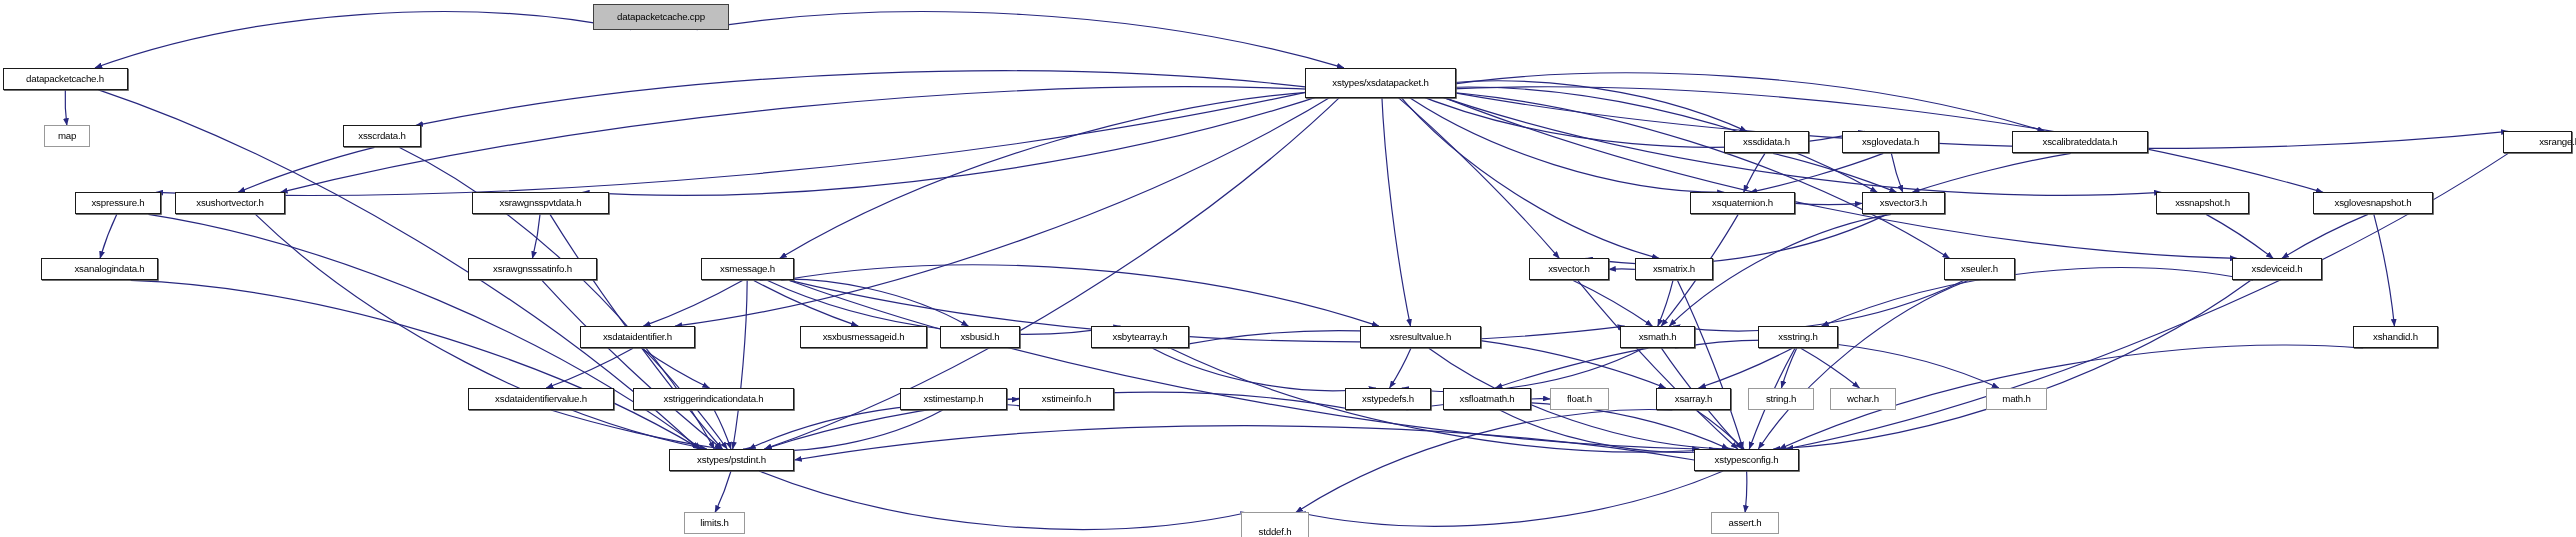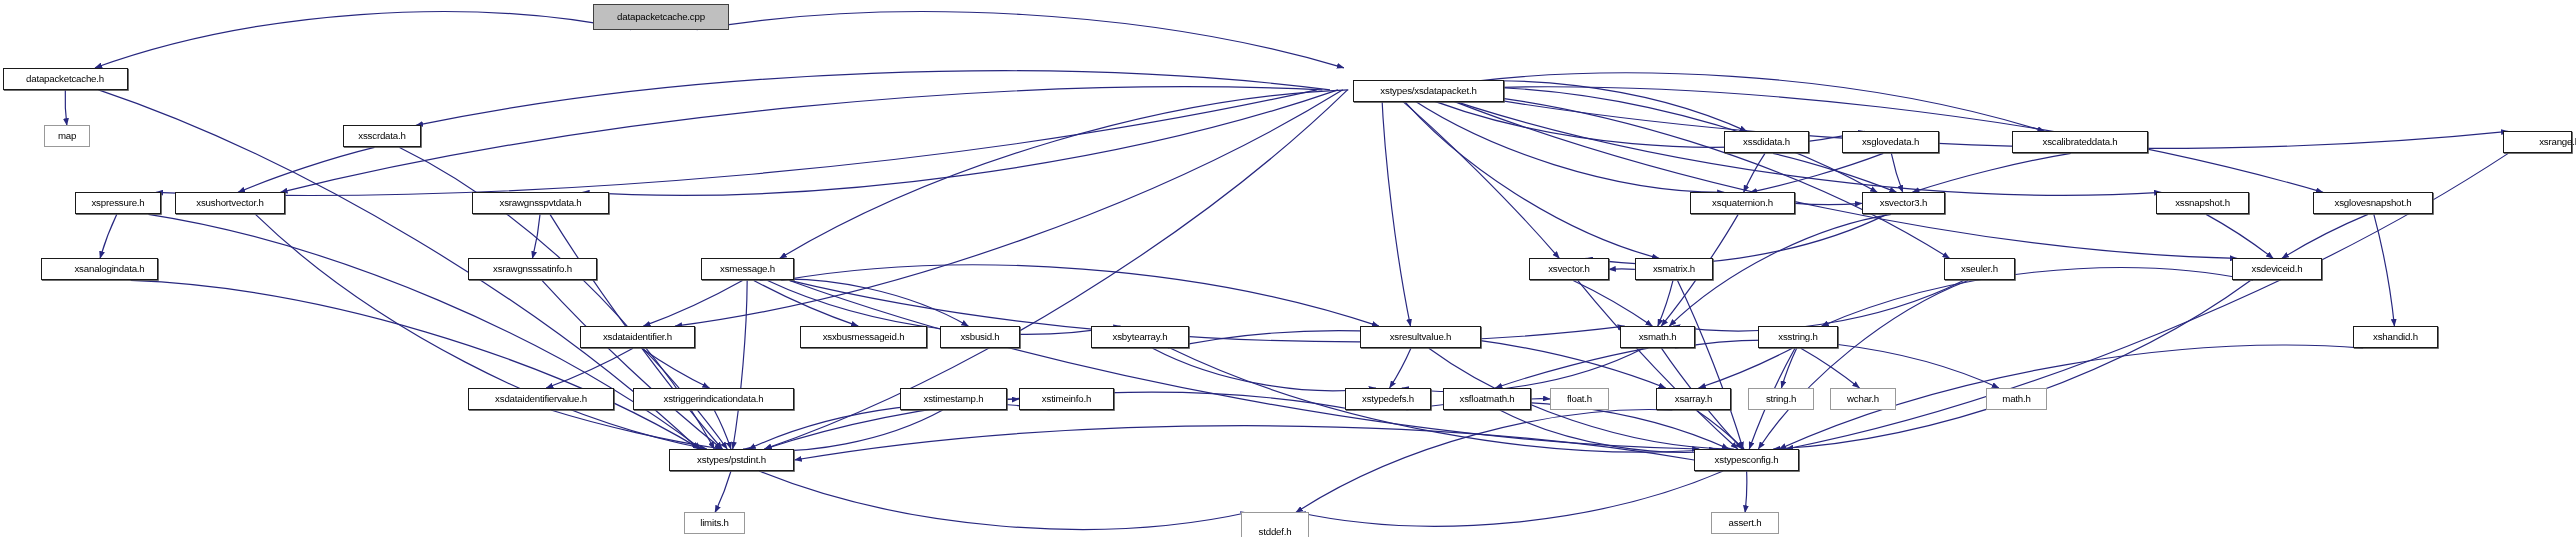--- a/index.html
+++ b/index.html
@@ -171,21 +171,21 @@
         <path d="M2034.15,556 C1888.464,618.8248000000001 1687.944,638.4248 1532.85,605" marker-end="url(#arrowhead)" stroke="#27277f"></path>
       </g>
   </svg>
   <div id="node-layer">
       <div class="node root" style="left: 593px; top: 4.2px; width: 136px; height: 25.4px;">
         <span>datapacketcache.cpp</span>
       </div>
       <div class="node hdr thick" style="left: 2.5px; top: 68px; width: 125px; height: 22px;">
         <span>datapacketcache.h</span>
       </div>
-      <div class="node hdr thick" style="left: 1305px; top: 80px; width: 151px; height: 22px; margin-left: 48px;">
+      <div class="node hdr thick" style="left: 1305px; top: 68px; width: 151px; height: 30px;">
         <span>xstypes/xsdatapacket.h</span>
       </div>
       <div class="node sys" style="left: 44px; top: 125px; width: 46px; height: 22px;">
         <span>map</span>
       </div>
       <div class="node hdr thick" style="left: 343px; top: 125px; width: 78px; height: 22px;">
         <span>xsscrdata.h</span>
       </div>
       <div class="node hdr thick" style="left: 1724px; top: 131px; width: 85px; height: 22px;">
         <span>xssdidata.h</span>

